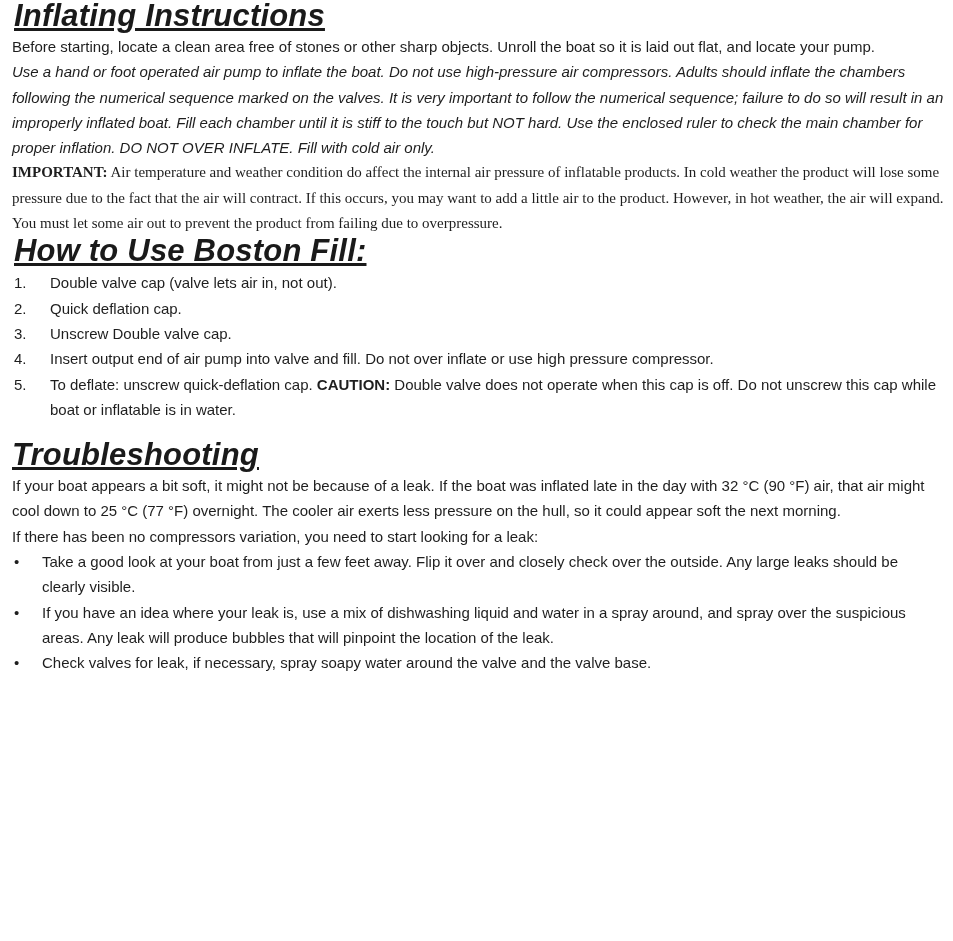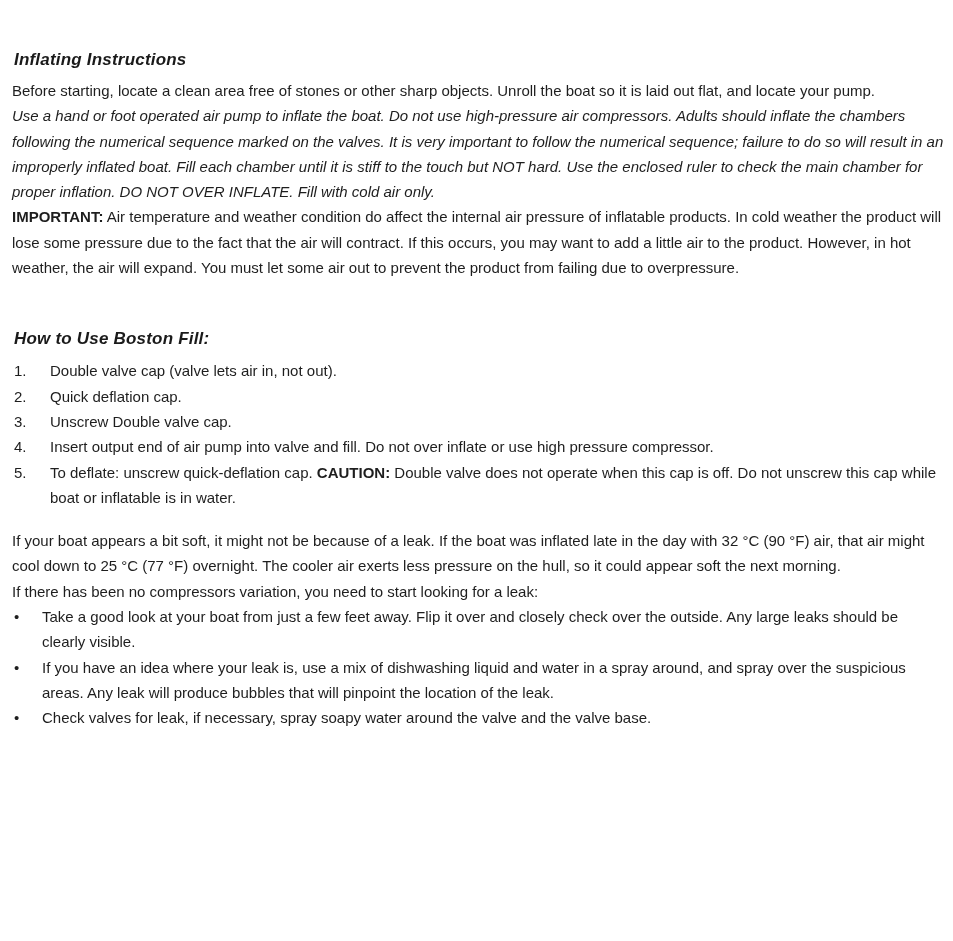--- a/index.html
+++ b/index.html
@@ -6,42 +6,42 @@
   html, body {
     width: 953px; height: 941px;
     background: #ffffff;
     font-family: "Liberation Sans", sans-serif;
     color: #1e1e1e;
     overflow: hidden;
   }
   .page { padding: 1px 8px 0 12px; }
 
   .heading {
-    font-size: 17px;
+    font-size: 31px;
     font-weight: bold;
     font-style: italic;
+    text-decoration: underline;
     letter-spacing: 0.2px;
     line-height: 29px;
     color: #1a1a1a;
     margin-left: 2px;
-    margin-top: 44px;
   }
   .h1 { margin-bottom: 4px; }
   .h2 { margin-bottom: 5px; }
   .h3 { margin-bottom: 4px; margin-left: 0; }
 
   .body-text {
     font-size: 15px;
     line-height: 25.3px;
   }
   p.body-text { margin: 0; }
 
   .p1 { margin-bottom: 20px; }
   .p2 { margin-bottom: 24px; font-style: italic; }
-  .p3 { margin-bottom: 24px; }
+  .p3 { margin-bottom: 24px; font-family: Liberation Serif, serif; }
   .p4 { margin-bottom: 22px; }
   .p5 { margin-bottom: 24px; }
 
   b, strong { font-weight: bold; }
 
   .steps { margin-bottom: 18px; margin-left: 2px; }
   .step { display: flex; }
   .step-num { flex: none; width: 36px; }
   .step-text { flex: 1; }
 
@@ -81,20 +81,21 @@
     <div class="step">
       <span class="step-num">4.</span>
       <span class="step-text">Insert output end of air pump into valve and fill. Do not over inflate or use high pressure compressor.</span>
     </div>
     <div class="step">
       <span class="step-num">5.</span>
       <span class="step-text"><span>To deflate: unscrew quick-deflation cap. </span><strong>CAUTION:</strong><span> Double valve does not operate when this cap is off. Do not unscrew this cap while boat or inflatable is in water.</span></span>
     </div>
   </div>
 
+  <div class="heading h3">Troubleshooting</div>
 
   <p class="body-text p4">If your boat appears a bit soft, it might not be because of a leak. If the boat was inflated late in the day with 32 °C (90 °F) air, that air might cool down to 25 °C (77 °F) overnight. The cooler air exerts less pressure on the hull, so it could appear soft the next morning.</p>
 
   <p class="body-text p5">If there has been no compressors variation, you need to start looking for a leak:</p>
 
   <div class="bullets body-text">
     <div class="bullet">
       <span class="bullet-marker">•</span>
       <span class="bullet-text">Take a good look at your boat from just a few feet away. Flip it over and closely check over the outside. Any large leaks should be clearly visible.</span>
     </div>

